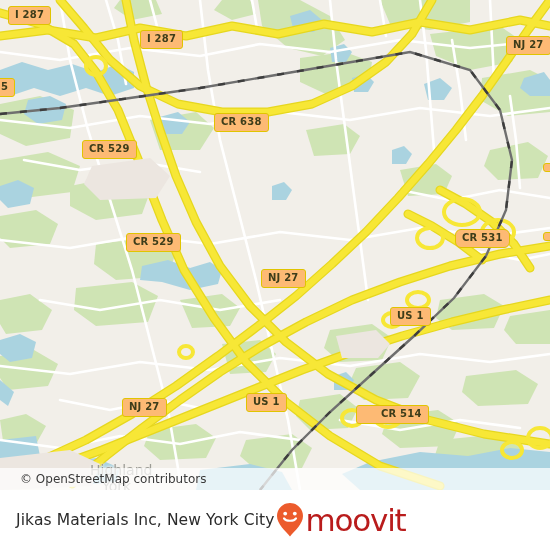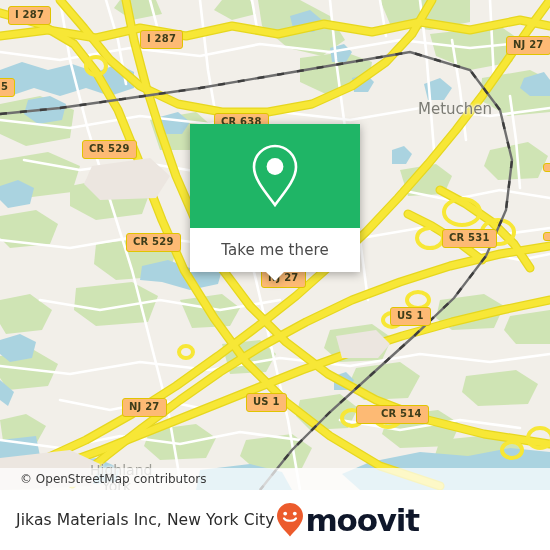--- a/index.html
+++ b/index.html
@@ -148,22 +148,22 @@
     white-space: nowrap;
   }
   .brand {
     display: flex;
     align-items: center;
     gap: 1px;
   }
   .brand-word {
     font-family: "DejaVu Sans", sans-serif;
     font-size: 31px;
-    font-weight: bold;
-    color: #0f172a;
+    font-weight: normal;
+    color: #b91c1c;
     letter-spacing: -1.2px;
     line-height: 1;
   }
 </style>
 </head>
 <body>
 
 <div id="app">
 
   <div class="map">
@@ -303,45 +303,32 @@
       </g>
     </svg>
 
     <div class="shield" style="left:8px; top:6px;">I 287</div>
     <div class="shield" style="left:140px; top:30px;">I 287</div>
     <div class="shield" style="left:506px; top:36px;">NJ 27</div>
     <div class="shield" style="left:214px; top:113px;">CR 638</div>
     <div class="shield" style="left:-6px; top:78px;">5</div>
     <div class="shield" style="left:82px; top:140px;">CR 529</div>
     <div class="shield" style="left:126px; top:233px;">CR 529</div>
-    <div class="shield" style="left:442px; top:229px;">CR 531</div>
+    <div class="shield" style="left:455px; top:229px;border-radius:6px;">CR 531</div>
     <div class="shield" style="left:261px; top:269px;">NJ 27</div>
     <div class="shield" style="left:390px; top:307px;">US 1</div>
     <div class="shield" style="left:122px; top:398px;">NJ 27</div>
     <div class="shield" style="left:246px; top:393px;">US 1</div>
     <div class="shield" style="left:356px; top:405px;padding-left:24px;">CR 514</div>
     <div class="shield" style="left:543px; top:163px; width:10px;"></div>
     <div class="shield" style="left:543px; top:232px; width:10px;"></div>
 
-    <div class="place" style="left:418px; top:100px;">Metuchen</div>
     <div class="place small" style="left:66px; top:462px;">Highland</div>
     <div class="place small" style="left:78px; top:478px;">York</div>
 
-    <div class="popup">
-      <div class="popup-head">
-        <svg width="56" height="68" viewBox="0 0 56 68">
-          <path d="M28 4 C16.4 4 7 13.4 7 25 C7 38 20 52 28 63 C36 52 49 38 49 25 C49 13.4 39.6 4 28 4 Z" fill="none" stroke="#ffffff" stroke-width="2.6"></path>
-          <circle cx="28" cy="24.5" r="8.4" fill="#ffffff"></circle>
-        </svg>
-      </div>
-      <div class="popup-body">
-        <span class="popup-label">Take me there</span>
-      </div>
-      <div class="popup-tail"></div>
-    </div>
 
     <div class="attribution">
       <span>© OpenStreetMap contributors</span>
     </div>
   </div>
 
   <div class="footer">
     <div class="footer-title">Jikas Materials Inc, New York City</div>
     <div class="brand">
       <svg width="30" height="36" viewBox="0 0 30 36">

